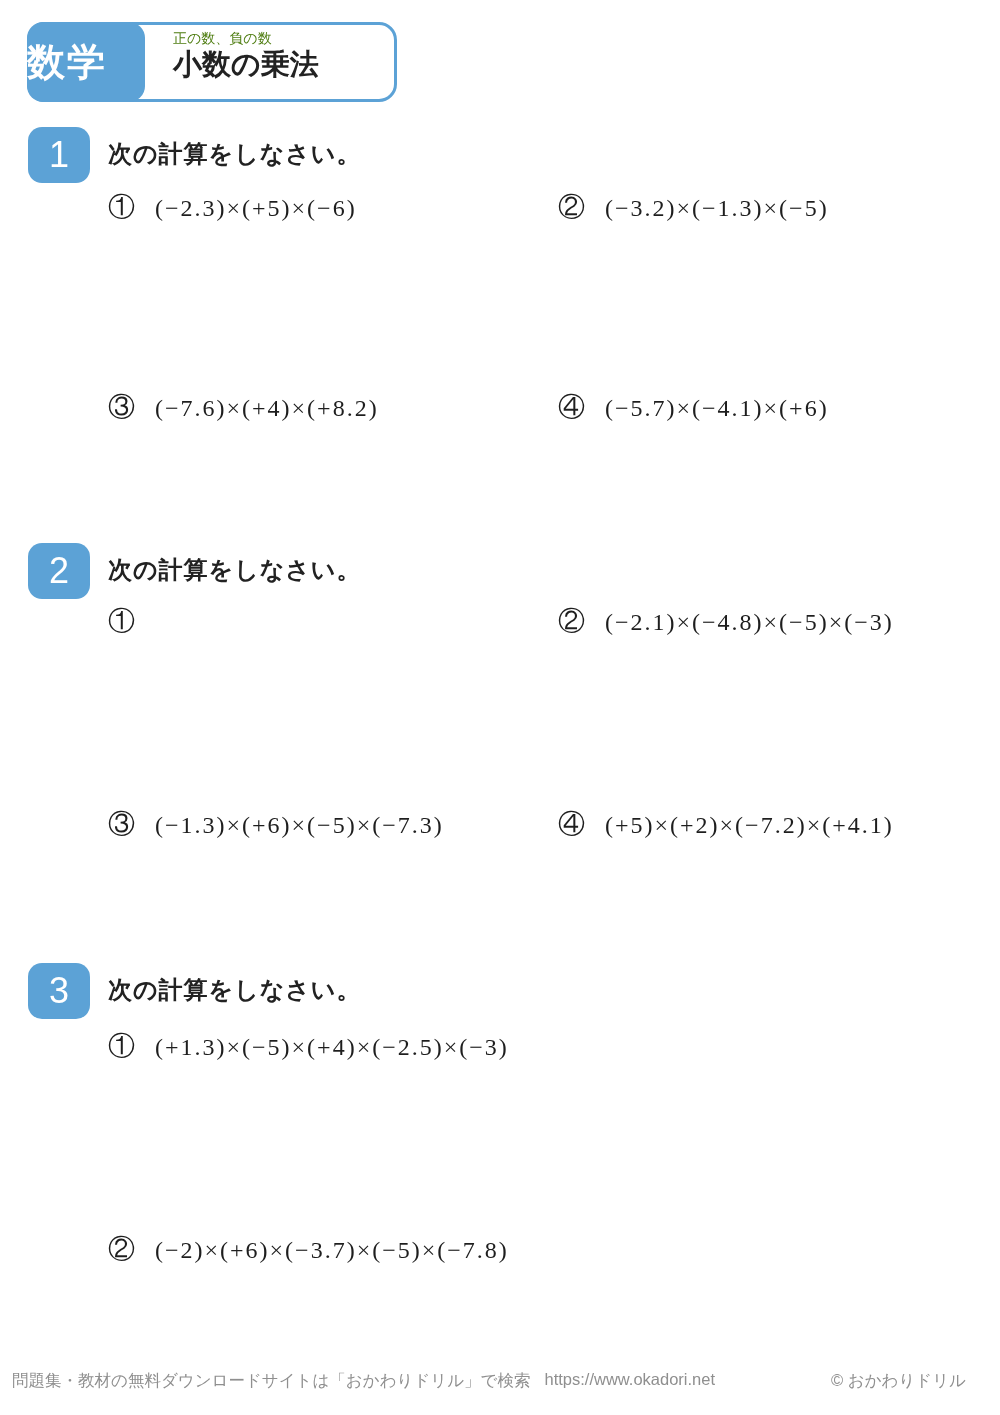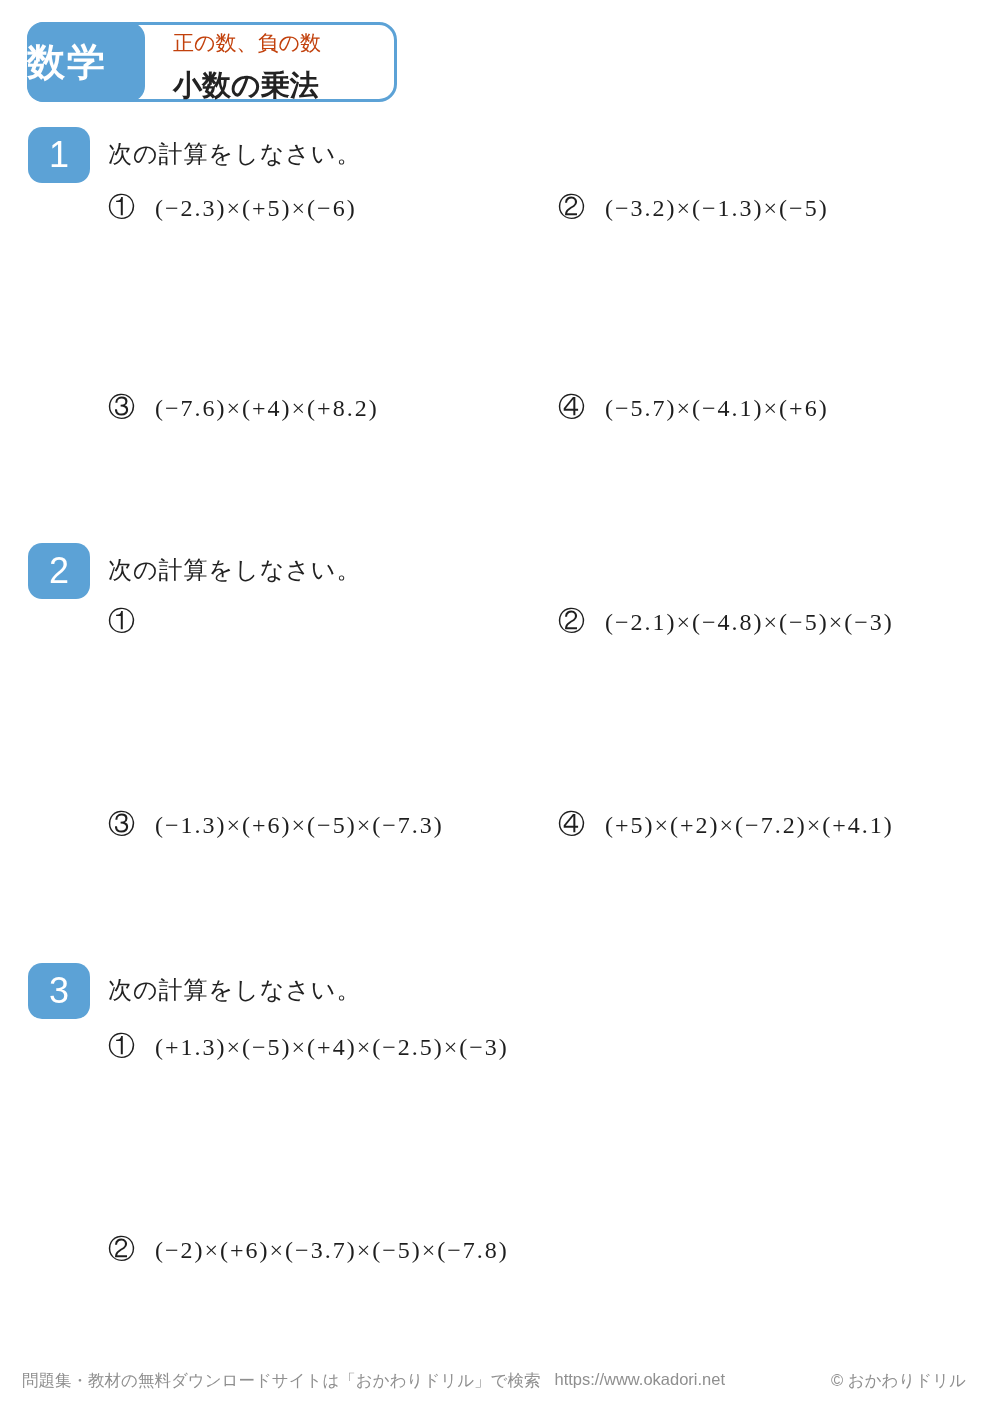--- a/index.html
+++ b/index.html
@@ -30,36 +30,36 @@
     position:absolute;left:0;top:0;
     width:118px;height:80px;
     background:var(--accent);
     border-radius:16px;
     display:flex;align-items:center;
     color:#fff;font-size:38px;font-weight:600;
     letter-spacing:2px;
     z-index:2;
   }
   .title-text{position:absolute;left:146px;top:8px;z-index:3;}
-  .subtitle{font-size:21px;color:#c2410c;line-height:1.2;}
-  .unit-title{font-size:29px;font-weight:600;color:#222;line-height:1.15;margin-top:14px;}
+  .subtitle{font-size:14px;color:#4d7c0f;line-height:1.2;}
+  .unit-title{font-size:29px;font-weight:600;color:#222;line-height:1.15;margin-top:1px;}
 
   
   .section-badge{
     position:absolute;left:28px;
     width:62px;height:56px;
     background:var(--accent);
     border-radius:14px;
     display:flex;align-items:center;justify-content:center;
     color:#fff;font-size:36px;font-weight:500;
   }
   .instruction{
     position:absolute;left:108px;
     font-family:"Liberation Serif","DejaVu Serif",serif;
-    font-size:24px;font-weight:400;color:#222;
+    font-size:24px;font-weight:700;color:#222;
     letter-spacing:1px;
   }
   .problem{
     position:absolute;
     display:flex;align-items:baseline;
     font-family:"Liberation Serif","DejaVu Serif",serif;
     color:#1e1e1e;
     white-space:nowrap;
   }
   .plabel{font-size:27px;margin-right:20px;}
@@ -82,21 +82,21 @@
   .s2-p4{left:558px;top:806px;}
 
   
   .s3-badge{top:963px;}
   .s3-instruction{top:974px;}
   .s3-p1{left:108px;top:1028px;}
   .s3-p2{left:108px;top:1231px;}
 
   
   .footer{
-    position:absolute;left:22px;right:34px;top:1370px;
+    position:absolute;left:12px;right:34px;top:1370px;
     display:flex;justify-content:space-between;align-items:baseline;
     color:var(--muted);font-size:16.5px;
   }
   .footer-left{display:flex;gap:14px;}
 </style>
 </head>
 <body>
 
 <div class="page">
 

